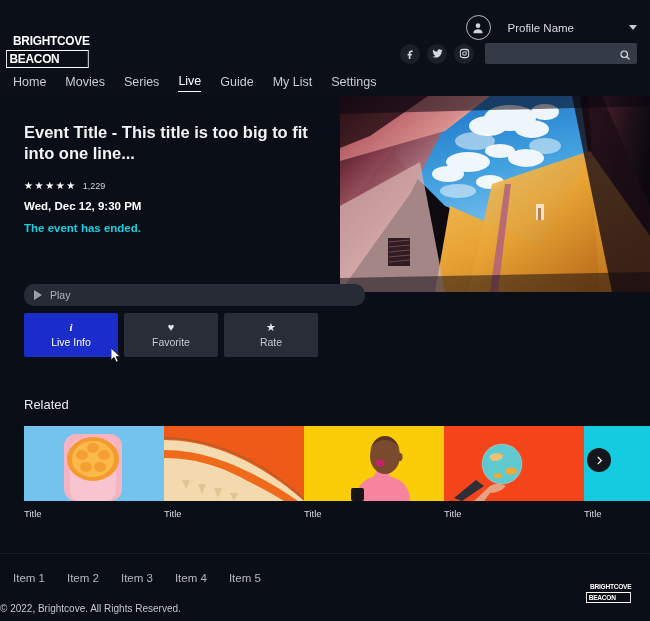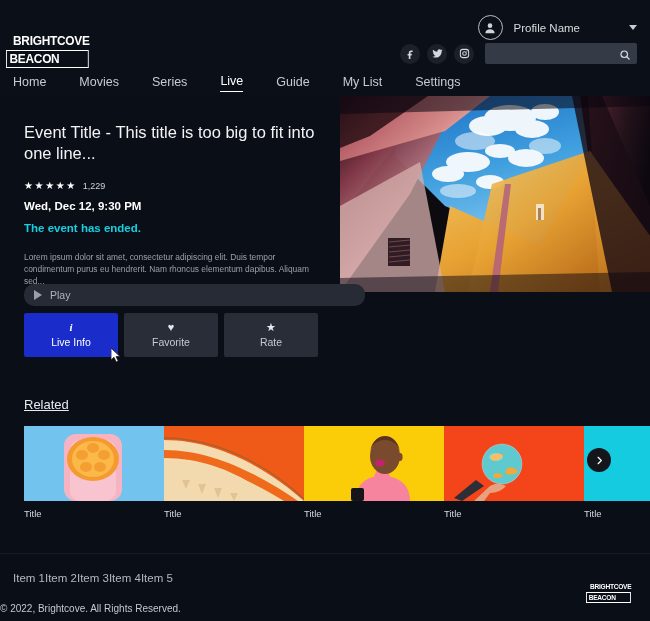--- a/index.html
+++ b/index.html
@@ -20,21 +20,21 @@
     line-height: 19px; transform: scaleX(0.88); transform-origin: left center;
     font-family: "Liberation Sans", sans-serif;
   }
   .logo-box {
     border: 1.5px solid #ffffff; color: #ffffff; font-weight: 700; font-size: 13.5px;
     letter-spacing: -0.3px; line-height: 16px; padding: 0 3px; margin-left: -7px;
     transform: scaleX(0.88); transform-origin: left center; height: 19px;
     display: flex; align-items: center;
   }
 
-  .profile-wrap { position: absolute; right: 13px; top: 15px; display: flex; align-items: center; gap: 11px; }
+  .profile-wrap { position: absolute; right: 13px; top: 15px; display: flex; align-items: center; gap: 17px; }
   .avatar {
     width: 25px; height: 25px; border-radius: 50%; background: #0b0f17;
     border: 1.6px solid #b9bcc4; display: flex; align-items: center; justify-content: center;
   }
   .avatar svg { display: block; }
   .profile-name { color: #d8dade; font-size: 11.5px; }
   .caret { width: 0; height: 0; border-left: 4.5px solid transparent; border-right: 4.5px solid transparent;
            border-top: 5px solid #c9ccd2; margin-left: 38px; }
 
   .social-row { position: absolute; right: 13px; top: 43px; display: flex; align-items: center; gap: 7px; }
@@ -46,33 +46,33 @@
     width: 152px; height: 21px; background: #353a47; border-radius: 2px;
     position: relative; margin-left: 4px;
   }
   .search-box input {
     width: 100%; height: 100%; background: transparent; border: 0; outline: none;
     color: #e4e6ea; font-size: 11px; padding: 0 22px 0 7px;
     font-family: "Liberation Sans", sans-serif;
   }
   .search-box .s-icon { position: absolute; right: 6px; top: 4px; color: #d5d8dd; }
 
-  .nav { position: absolute; left: 13px; top: 74px; display: flex; gap: 33px; align-items: flex-end; }
+  .nav { position: absolute; left: 13px; top: 74px; display: flex; gap: 19px; align-items: flex-end; }
   .nav-item { color: #c8cbd1; font-size: 12.5px; padding-bottom: 3px; white-space: nowrap; }
   .nav-item.active { color: #ffffff; border-bottom: 1.6px solid #ffffff; }
 
   
   .hero-img {
     position: absolute; left: 340px; top: 96px; width: 310px; height: 196px;
     overflow: hidden; background: #120a10;
   }
   .hero-img svg { display: block; width: 310px; height: 196px; }
 
   .hero-info { position: absolute; left: 24px; top: 122px; width: 300px; }
-  .hero-title { color: #f2f3f5; font-size: 16.5px; line-height: 21px; font-weight: 400; }
+  .hero-title { color: #f2f3f5; font-size: 16.5px; line-height: 21px; font-weight: 700; }
   .rating-row { display: flex; align-items: center; gap: 6px; margin-top: 17px; }
   .stars { color: #ffffff; font-size: 10px; letter-spacing: 1.6px; line-height: 10px; }
   .rating-count { color: #cfd2d7; font-size: 9px; }
   .event-date { color: #ffffff; font-size: 11.5px; font-weight: 700; margin-top: 9px; }
   .event-status { color: #17cfe0; font-size: 11.5px; font-weight: 700; margin-top: 10px; }
   .hero-desc { color: #9aa0ab; font-size: 8.4px; line-height: 12px; margin-top: 17px; width: 296px; }
 
   
   .play-btn {
     position: absolute; left: 24px; top: 284px; width: 341px; height: 22px;
@@ -90,35 +90,35 @@
   }
   .action-btn.primary { background: #1a2cc9; }
   .action-icon { font-size: 11px; line-height: 11px; color: #e6e8ec; }
   .action-btn.primary .action-icon { color: #ffffff; font-style: italic; font-weight: 700; font-family: "Liberation Serif", serif; }
   .action-label { color: #c6c9cf; font-size: 10.5px; }
   .action-btn.primary .action-label { color: #ffffff; }
 
   .cursor { position: absolute; left: 111px; top: 348px; width: 11px; height: 15px; }
 
   
-  .related-title { position: absolute; left: 24px; top: 397px; color: #e9eaee; font-size: 13px; text-decoration: underline; }
+  .related-title { position: absolute; left: 24px; top: 397px; color: #e9eaee; font-size: 13px; }
   .rail { position: absolute; left: 24px; top: 426px; width: 626px; height: 100px; overflow: hidden; }
   .rail-inner { display: flex; }
   .card { width: 140px; flex: 0 0 140px; }
   .thumb { width: 140px; height: 75px; overflow: hidden; position: relative; background: #1a1d26; }
   .thumb svg { display: block; width: 140px; height: 75px; }
   .card-title { color: #d6d8dd; font-size: 9.5px; margin-top: 7px; }
   .rail-next {
     position: absolute; left: 587px; top: 448px; width: 24px; height: 24px; border-radius: 50%;
     background: #14161c; display: flex; align-items: center; justify-content: center; color: #ffffff;
   }
 
   
   .footer-divider { position: absolute; left: 0; top: 553px; width: 650px; height: 1px; background: #171b25; }
-  .footer-items { position: absolute; left: 13px; top: 572px; display: flex; }
+  .footer-items { position: absolute; left: 13px; top: 572px; display: flex; gap: 22px; }
   .footer-item { color: #b5b8bf; font-size: 11.5px; }
   .footer-logo { position: absolute; right: 13px; top: 581px; display: flex; align-items: stretch; height: 11px; }
   .footer-logo .logo-word { font-size: 7.5px; line-height: 11px; }
   .footer-logo .logo-box { font-size: 7.5px; line-height: 9px; border-width: 1px; padding: 0 2px; margin-left: -4px; height: 11px; }
   .copyright { position: absolute; left: 0; top: 603px; width: 546px; text-align: left; color: #c5c8ce; font-size: 10px; }
 </style>
 </head>
 <body>
 
 <div id="app">
@@ -271,21 +271,20 @@
   </div>
 
   <div class="hero-info">
     <div class="hero-title">Event Title - This title is too big to fit into one line...</div>
     <div class="rating-row">
       <span class="stars">★★★★★</span>
       <span class="rating-count">1,229</span>
     </div>
     <div class="event-date">Wed, Dec 12, 9:30 PM</div>
     <div class="event-status">The event has ended.</div>
-    <div class="hero-desc">Lorem ipsum dolor sit amet, consectetur adipiscing elit. Duis tempor condimentum purus eu hendrerit. Nam rhoncus elementum dapibus. Aliquam sed...</div>
   </div>
 
   <div class="play-btn">
     <span class="play-tri"></span>
     <span class="ptxt">Play</span>
   </div>
 
   <div class="action-row">
     <div class="action-btn primary">
       <span class="action-icon">i</span>

